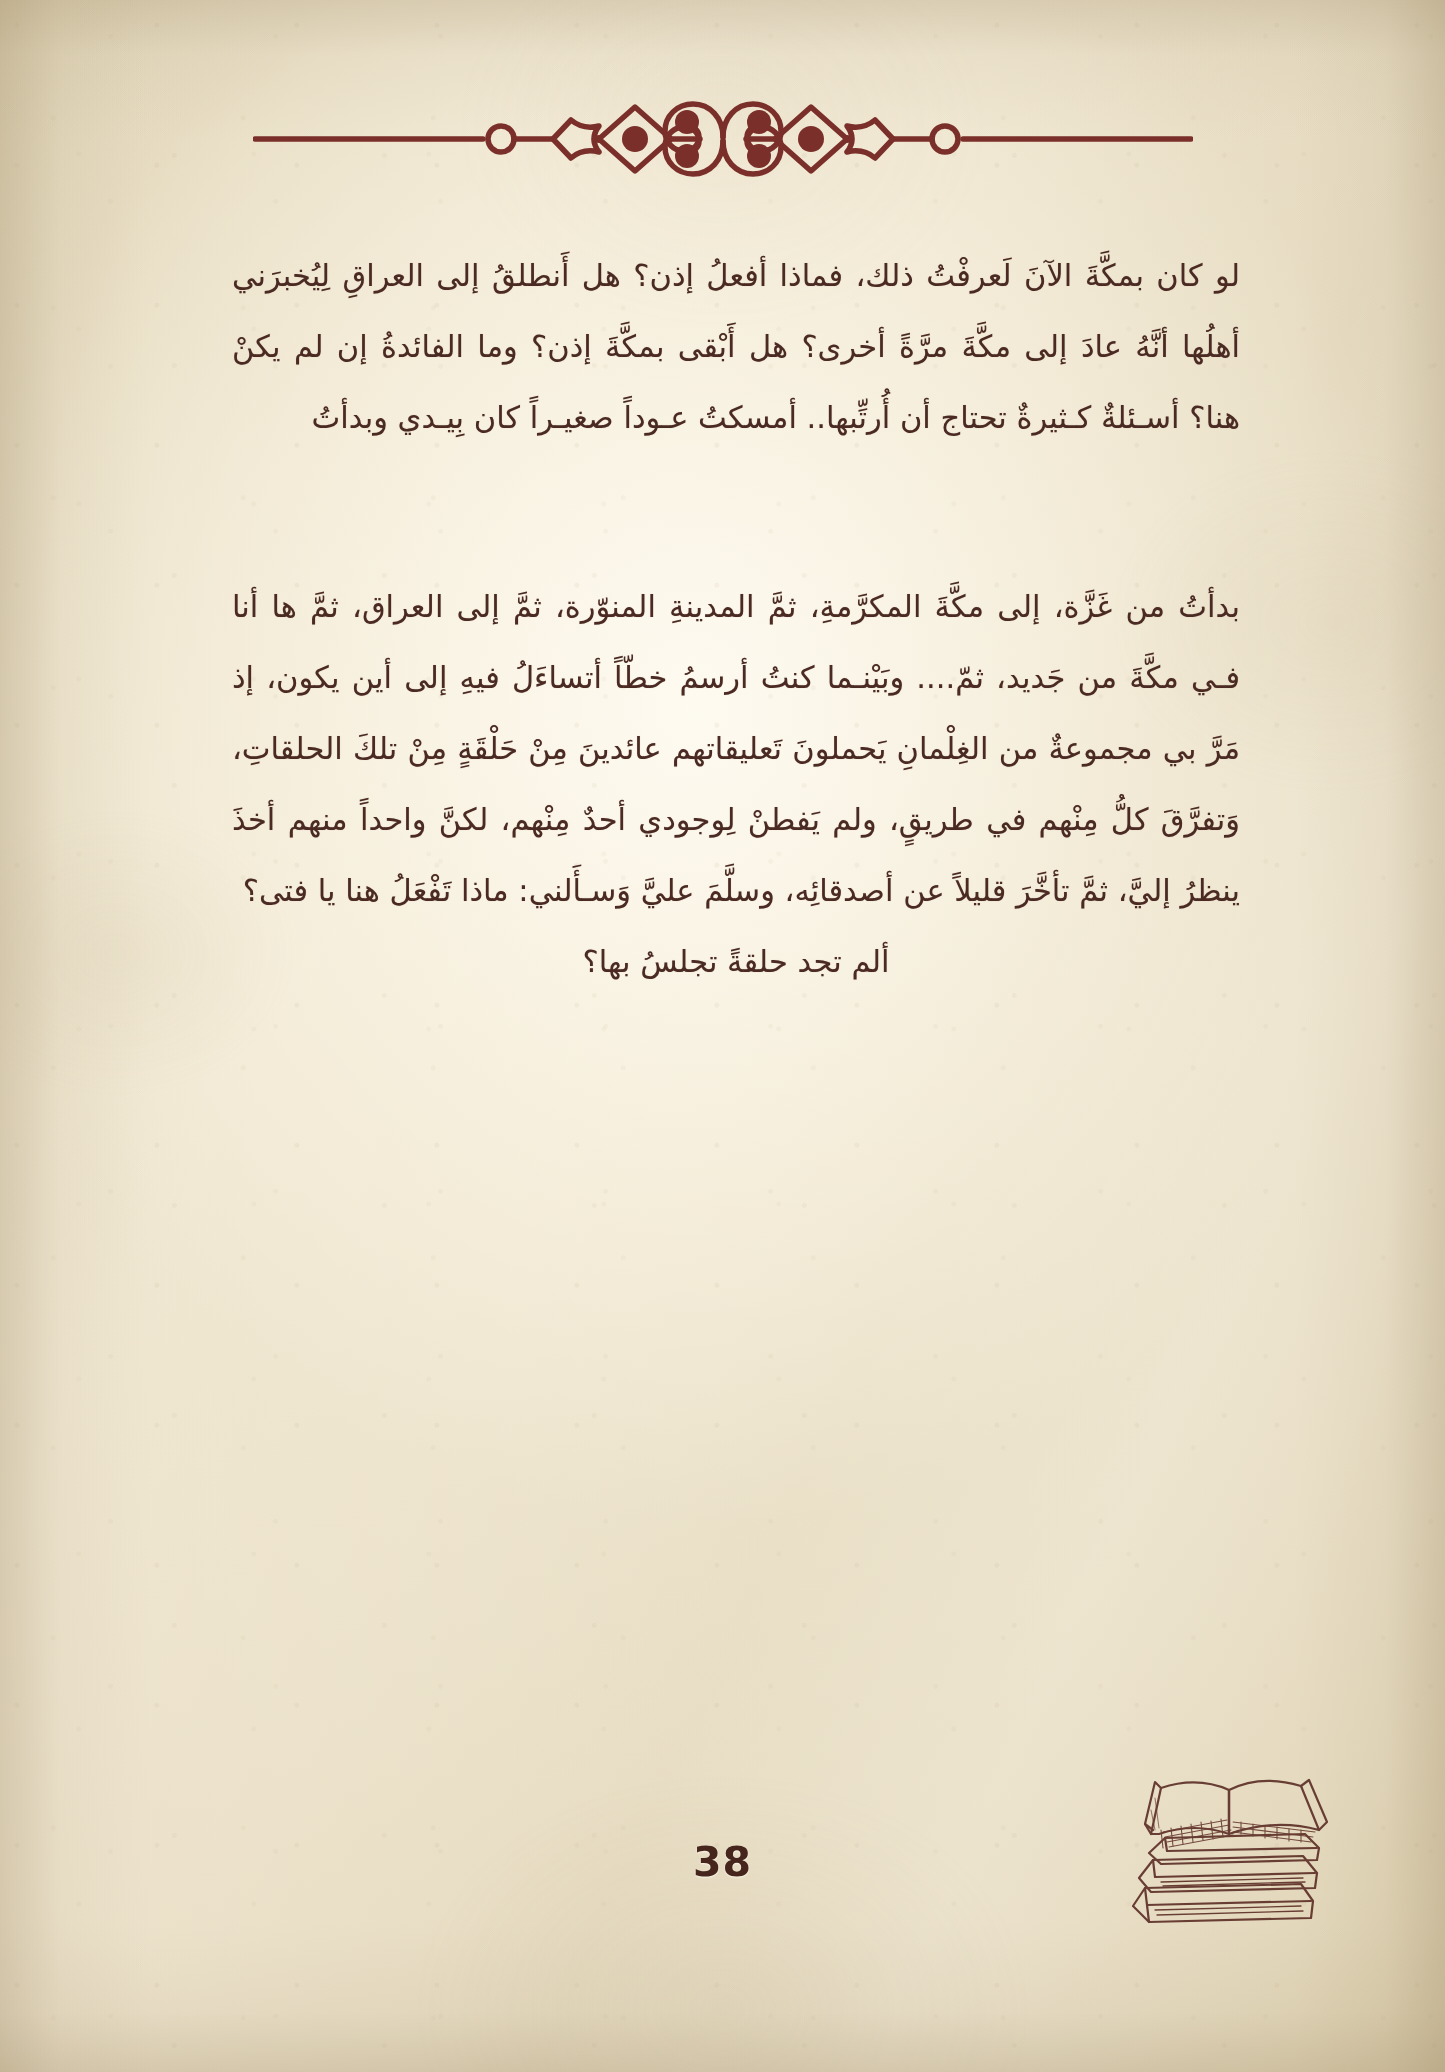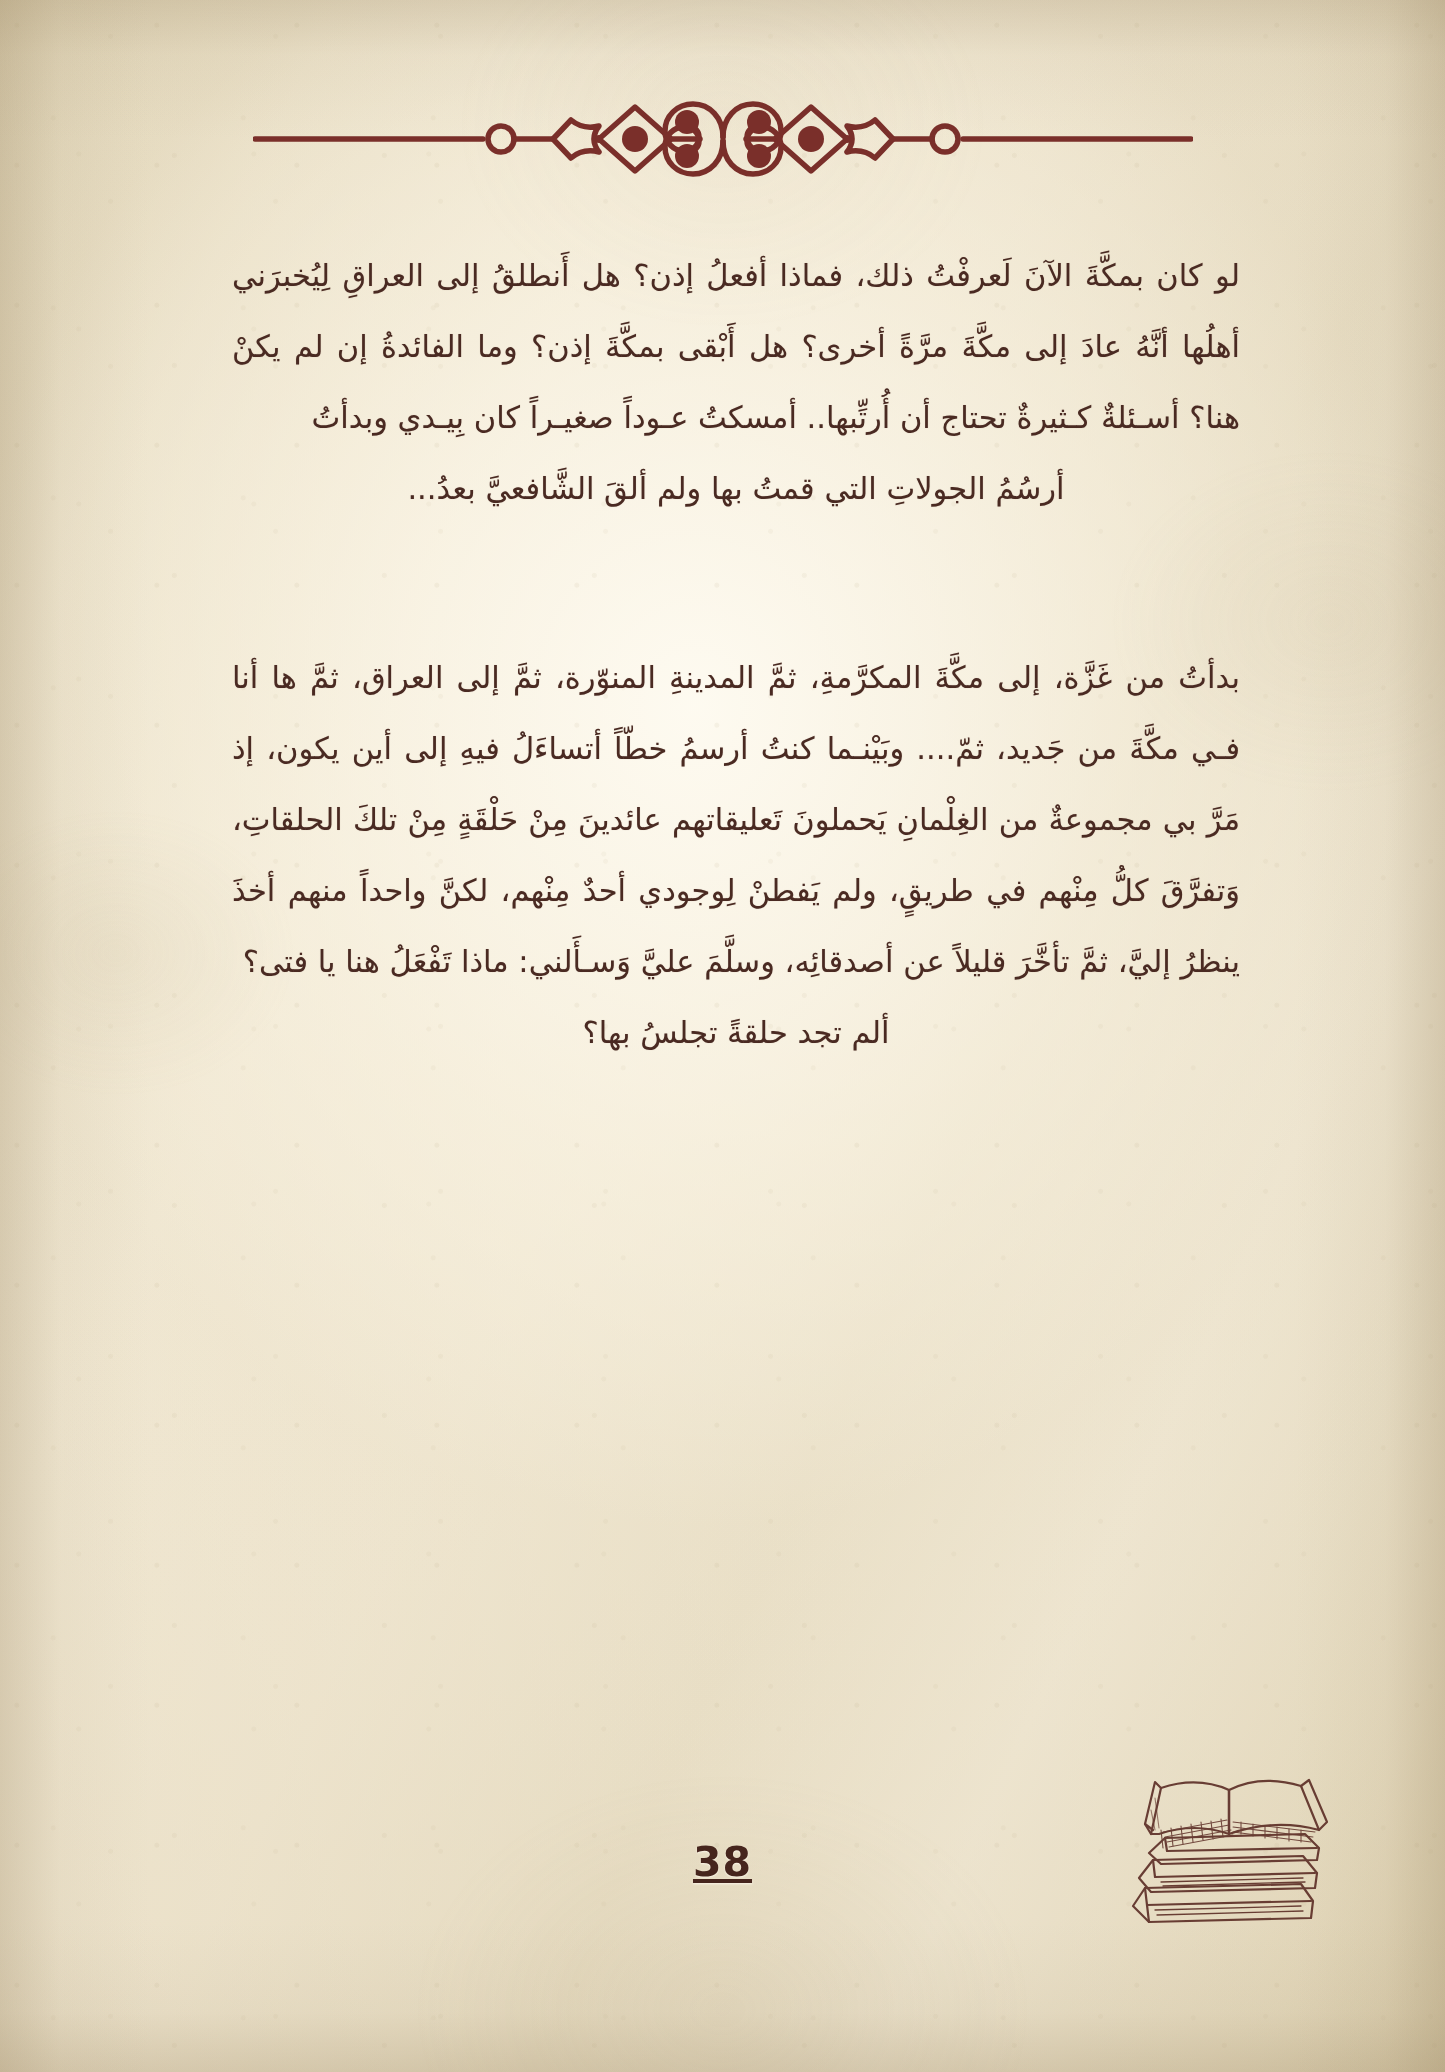--- a/index.html
+++ b/index.html
@@ -107,21 +107,20 @@
     left: 0;
     width: 100%;
     top: 1838px;
     text-align: center;
     color: #46251d;
     font-family: "DejaVu Sans", "Liberation Sans", sans-serif;
     font-size: 41px;
     font-weight: 700;
     letter-spacing: 1px;
     text-shadow: 0 1px 2px rgba(255,250,238,0.85);
-    text-decoration: underline;
   }
 
   
   .books {
     position: absolute;
     left: 1105px;
     top: 1738px;
     width: 235px;
     height: 195px;
     opacity: 0.92;
@@ -176,21 +175,21 @@
         <circle cx="434" cy="26" r="12"></circle>
         <circle cx="506" cy="26" r="12"></circle>
         <circle cx="434" cy="60" r="12"></circle>
         <circle cx="506" cy="60" r="12"></circle>
       </g>
     </svg>
   </div>
 
   <div class="content">
 
-    <p class="para p1"><span>لو كان بمكَّةَ الآنَ لَعرفْتُ ذلك، فماذا أفعلُ إذن؟ هل أَنطلقُ إلى العراقِ لِيُخبرَني أهلُها أنَّهُ عادَ إلى مكَّةَ مرَّةً أخرى؟ هل أَبْقى بمكَّةَ إذن؟ وما الفائدةُ إن لم يكنْ هنا؟ أسـئلةٌ كـثيرةٌ تحتاج أن أُرتِّبها.. أمسكتُ عـوداً صغيـراً كان بِيـدي وبدأتُ</span><span class="tail">أرسُمُ الجولاتِ التي قمتُ بها ولم ألقَ الشَّافعيَّ بعدُ...</span></p>
+    <p class="para p1"><span>لو كان بمكَّةَ الآنَ لَعرفْتُ ذلك، فماذا أفعلُ إذن؟ هل أَنطلقُ إلى العراقِ لِيُخبرَني أهلُها أنَّهُ عادَ إلى مكَّةَ مرَّةً أخرى؟ هل أَبْقى بمكَّةَ إذن؟ وما الفائدةُ إن لم يكنْ هنا؟ أسـئلةٌ كـثيرةٌ تحتاج أن أُرتِّبها.. أمسكتُ عـوداً صغيـراً كان بِيـدي وبدأتُ</span></p>
 
     <p class="para p2"><span>بدأتُ من غَزَّة، إلى مكَّةَ المكرَّمةِ، ثمَّ المدينةِ المنوّرة، ثمَّ إلى العراق، ثمَّ ها أنا فـي مكَّةَ من جَديد، ثمّ.... وبَيْنـما كنتُ أرسمُ خطّاً أتساءَلُ فيهِ إلى أين يكون، إذ مَرَّ بي مجموعةٌ من الغِلْمانِ يَحملونَ تَعليقاتهم عائدينَ مِنْ حَلْقَةٍ مِنْ تلكَ الحلقاتِ، وَتفرَّقَ كلُّ مِنْهم في طريقٍ، ولم يَفطنْ لِوجودي أحدٌ مِنْهم، لكنَّ واحداً منهم أخذَ ينظرُ إليَّ، ثمَّ تأخَّرَ قليلاً عن أصدقائِه، وسلَّمَ عليَّ وَسـأَلني: ماذا تَفْعَلُ هنا يا فتى؟</span><span class="tail">ألم تجد حلقةً تجلسُ بها؟</span></p>
 
 
   </div>
 
   <div class="page-number">38</div>
 
   <div class="books">
     <svg viewBox="0 0 235 195" aria-hidden="true">

